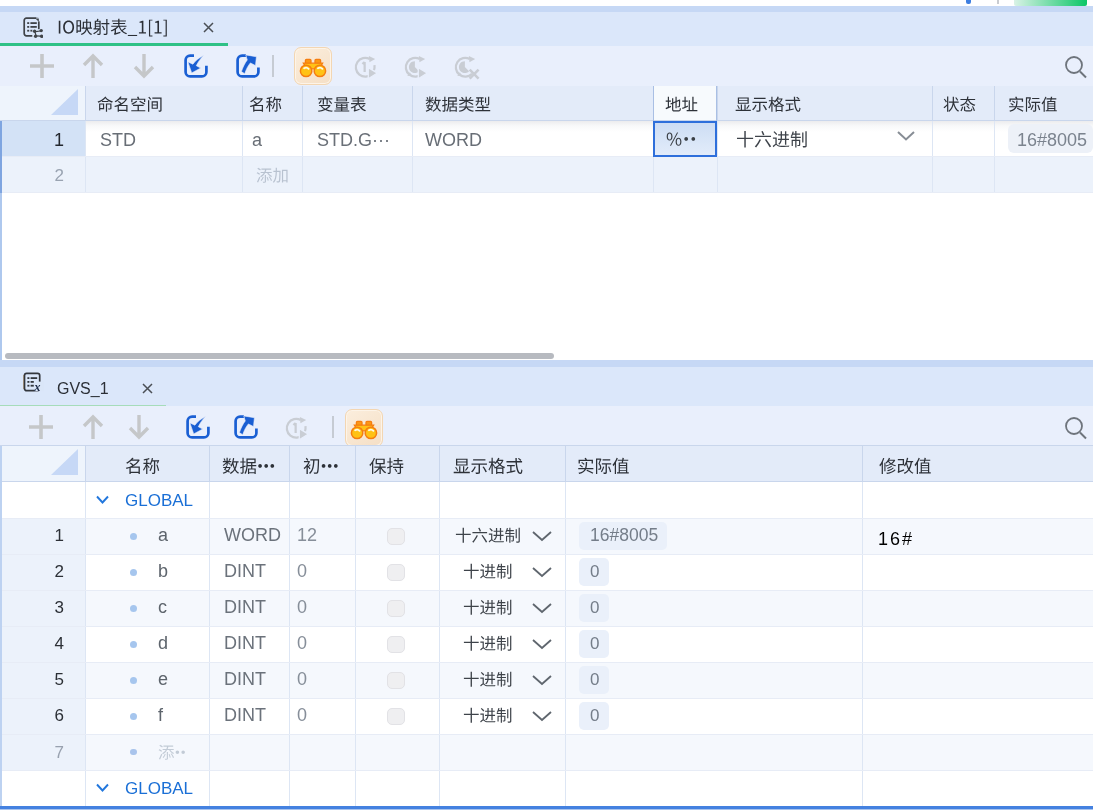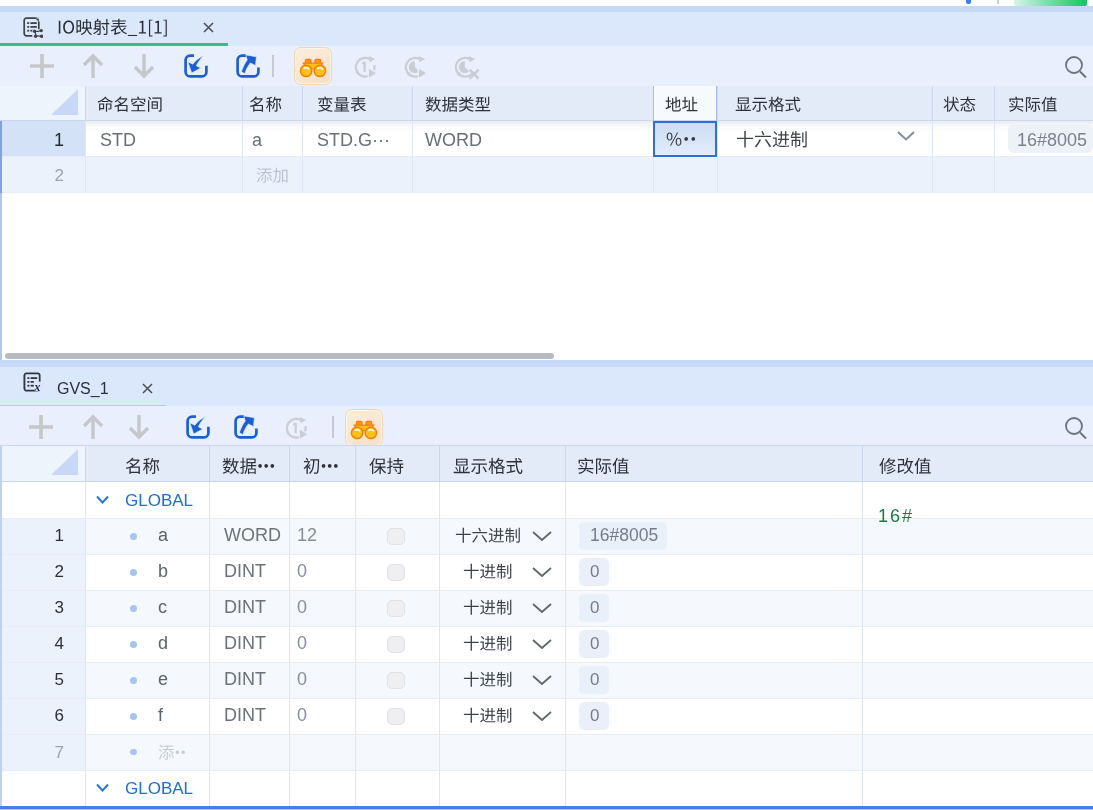--- a/index.html
+++ b/index.html
@@ -370,21 +370,21 @@
     <path transform="translate(0.00,17.49) scale(0.016500,-0.016500)" d="M461 839V466H55V389H461V-80H542V389H952V466H542V839Z"></path>
     <path transform="translate(16.50,17.49) scale(0.016500,-0.016500)" d="M57 575V498H946V575ZM308 382C242 236 140 79 44 -22C65 -34 102 -60 119 -74C212 34 317 200 391 356ZM604 357C698 221 819 38 873 -68L951 -25C891 81 768 259 675 390ZM407 810C441 742 481 651 500 597L581 629C560 681 518 770 484 835Z"></path>
     <path transform="translate(33.00,17.49) scale(0.016500,-0.016500)" d="M81 778C136 728 203 655 234 609L292 657C259 701 190 770 135 819ZM720 819V658H555V819H481V658H339V586H481V469L479 407H333V335H471C456 259 423 185 348 128C364 117 392 89 402 74C491 142 530 239 545 335H720V80H795V335H944V407H795V586H924V658H795V819ZM555 586H720V407H553L555 468ZM262 478H50V408H188V121C143 104 91 60 38 2L88 -66C140 2 189 61 223 61C245 61 277 28 319 2C388 -42 472 -53 596 -53C691 -53 871 -47 942 -43C943 -21 955 15 964 35C867 24 716 16 598 16C485 16 401 23 335 64C302 85 281 104 262 115Z"></path>
     <path transform="translate(49.50,17.49) scale(0.016500,-0.016500)" d="M676 748V194H747V748ZM854 830V23C854 7 849 2 834 2C815 1 759 1 700 3C710 -20 721 -55 725 -76C800 -76 855 -74 885 -62C916 -48 928 -26 928 24V830ZM142 816C121 719 87 619 41 552C60 545 93 532 108 524C125 553 142 588 158 627H289V522H45V453H289V351H91V2H159V283H289V-79H361V283H500V78C500 67 497 64 486 64C475 63 442 63 400 65C409 46 418 19 421 -1C476 -1 515 0 538 11C563 23 569 42 569 76V351H361V453H604V522H361V627H565V696H361V836H289V696H183C194 730 204 766 212 802Z"></path>
   </svg>
 <svg style="position:absolute;left:531px;top:530px;" width="22" height="13" viewBox="0 0 22 13">
     <path d="M2,2 L11,10 L20,2" fill="none" stroke="#5f666e" stroke-width="1.8"></path>
   </svg>
 <div style="position:absolute;left:579px;top:522px;width:88px;height:28px;background:#eaf0fa;border-radius:5px;"></div>
 <div style="position:absolute;left:590px;top:526.7px;font-size:17.5px;line-height:17.5px;color:#747d89;white-space:pre;">16#8005</div>
-<div style="position:absolute;left:878px;top:507px;font-size:18px;line-height:18px;color:#15803d;letter-spacing:2px;text-align:center;">16#</div>
+<div style="position:absolute;left:878px;top:530px;font-size:18px;line-height:18px;color:#000000;letter-spacing:2px;text-align:center;">16#</div>
 <div style="position:absolute;left:0px;top:563.1px;font-size:17px;line-height:17px;color:#2c3036;white-space:pre;width:64px;text-align:right;">2</div>
 <div style="position:absolute;left:130px;top:568.5px;width:7px;height:7px;border-radius:50%;background:#a6c6ee;"></div>
 <div style="position:absolute;left:158px;top:562.3px;font-size:18px;line-height:18px;color:#5d646c;white-space:pre;">b</div>
 <div style="position:absolute;left:224px;top:562.3px;font-size:18px;line-height:18px;color:#6b727b;white-space:pre;">DINT</div>
 <div style="position:absolute;left:297px;top:562.3px;font-size:18px;line-height:18px;color:#868e99;white-space:pre;">0</div>
 <div style="position:absolute;left:387px;top:564px;width:18px;height:17px;background:#efeff1;border:1.5px solid #e2e2e6;border-radius:5px;box-sizing:border-box;"></div>
 <svg style="position:absolute;left:463px;top:560.01px;overflow:visible" width="49.5" height="23.1" fill="#3e434a">
     <path transform="translate(0.00,17.49) scale(0.016500,-0.016500)" d="M461 839V466H55V389H461V-80H542V389H952V466H542V839Z"></path>
     <path transform="translate(16.50,17.49) scale(0.016500,-0.016500)" d="M81 778C136 728 203 655 234 609L292 657C259 701 190 770 135 819ZM720 819V658H555V819H481V658H339V586H481V469L479 407H333V335H471C456 259 423 185 348 128C364 117 392 89 402 74C491 142 530 239 545 335H720V80H795V335H944V407H795V586H924V658H795V819ZM555 586H720V407H553L555 468ZM262 478H50V408H188V121C143 104 91 60 38 2L88 -66C140 2 189 61 223 61C245 61 277 28 319 2C388 -42 472 -53 596 -53C691 -53 871 -47 942 -43C943 -21 955 15 964 35C867 24 716 16 598 16C485 16 401 23 335 64C302 85 281 104 262 115Z"></path>
     <path transform="translate(33.00,17.49) scale(0.016500,-0.016500)" d="M676 748V194H747V748ZM854 830V23C854 7 849 2 834 2C815 1 759 1 700 3C710 -20 721 -55 725 -76C800 -76 855 -74 885 -62C916 -48 928 -26 928 24V830ZM142 816C121 719 87 619 41 552C60 545 93 532 108 524C125 553 142 588 158 627H289V522H45V453H289V351H91V2H159V283H289V-79H361V283H500V78C500 67 497 64 486 64C475 63 442 63 400 65C409 46 418 19 421 -1C476 -1 515 0 538 11C563 23 569 42 569 76V351H361V453H604V522H361V627H565V696H361V836H289V696H183C194 730 204 766 212 802Z"></path>

